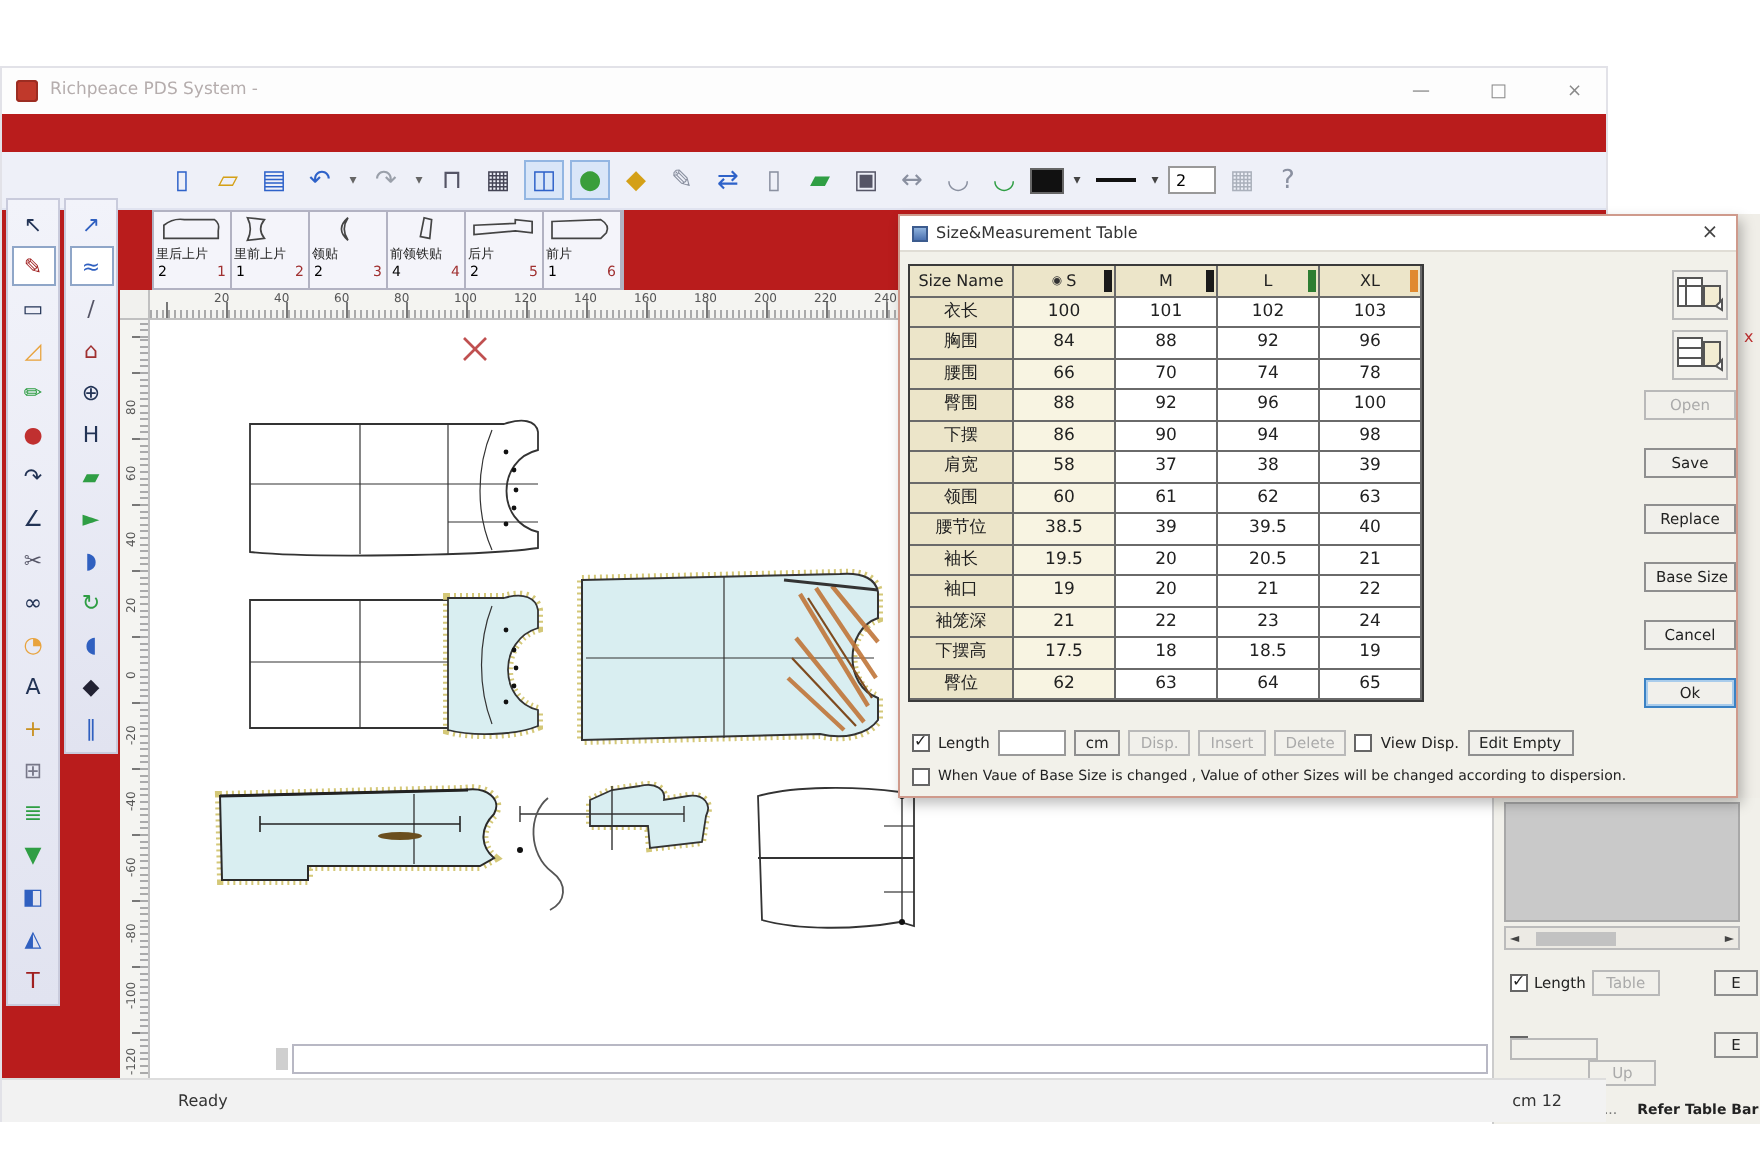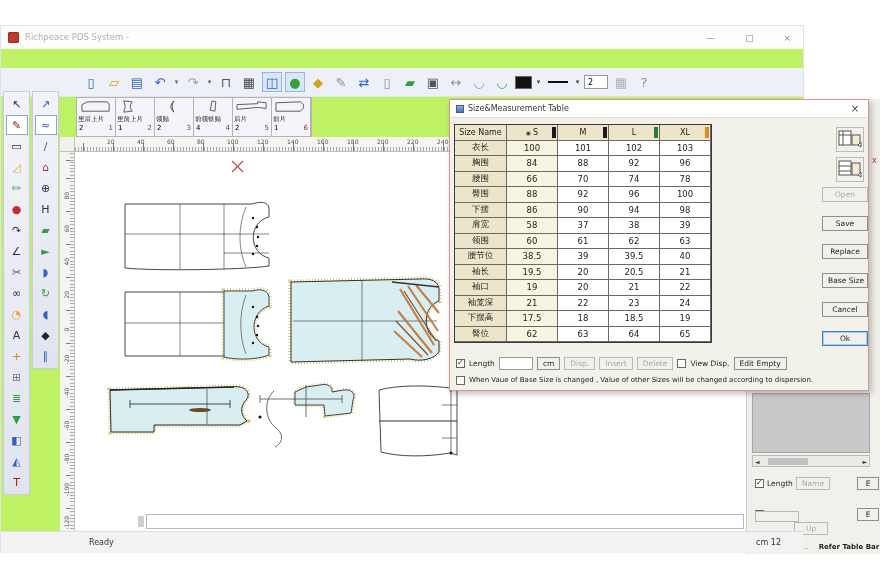--- a/index.html
+++ b/index.html
@@ -1,17 +1,17 @@
 <!DOCTYPE html>
 <html><head>
 <meta charset="utf-8">
 <style>
 *{box-sizing:border-box;margin:0;padding:0}
 html,body{width:880px;height:580px;background:#fff;overflow:hidden;font-family:"DejaVu Sans","Liberation Sans",sans-serif}
-#app{position:absolute;left:0;top:25px;width:804px;height:528px;background:#bef264;border:1px solid #e2e2e8}
+#app{position:absolute;left:0;top:33px;width:804px;height:528px;background:#b91c1c;border:1px solid #e2e2e8}
 
 #titlebar{position:absolute;left:0;top:0;width:100%;height:23px;background:#fdfdfd}
 #app-icon{position:absolute;left:7px;top:6px;width:11px;height:11px;background:#c0392b;border-radius:2px;box-shadow:inset 0 0 0 1px #9c2d22}
 #title-text{position:absolute;left:24px;top:6px;font-size:8.5px;color:#b5adad}
 #win-controls{position:absolute;right:12px;top:0;height:23px;display:flex;gap:30px;align-items:center;color:#8a8a8a;font-size:9px}
 #win-controls span{cursor:default}
 
 #menubar{position:absolute;left:0;top:23px;width:100%;height:19px;background:#f4f4f9;border-bottom:1px solid #e4e4ec;display:flex;align-items:center;gap:15px;padding-left:8px;font-size:8px;color:#222}
 
 #toolbar{position:absolute;left:0;top:42px;width:100%;height:29px;background:#eef0f8;border-bottom:1px solid #e0e3f0;display:flex;align-items:center;gap:3px;padding-left:80px}
@@ -514,21 +514,21 @@
     <div id="rp-gray"></div>
     <div id="rp-scroll">
       <span>◄</span>
       <span id="rp-thumb"></span>
       <span class="arr-r">►</span>
     </div>
     <div id="rp-rows">
         <div class="rp-row" style="top: 86px;">
           <span class="cb checked"></span>
           <span>Length</span>
-          <button class="btn dis" style="width: 34px;">Name</button>
+          <button class="btn dis" style="width: 34px;">Table</button>
           <button class="btn" style="margin-left: auto; width: 22px;">E</button>
         </div>
         <div class="rp-row" style="top: 102px;">
           <span class="cb checked"></span>
           <span>Lengtr</span>
           <button class="btn dis" style="width: 34px; margin-top: 29px;">Up</button>
           <button class="btn" style="margin-left: auto; width: 22px;">E</button>
         </div>
       </div>
     <div class="rp-row" style="top:120px">

